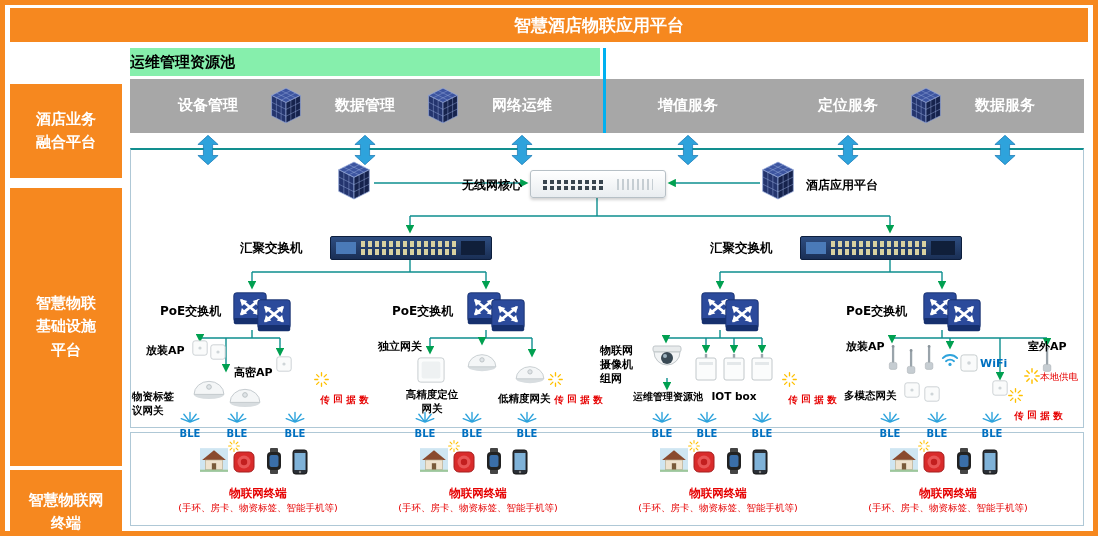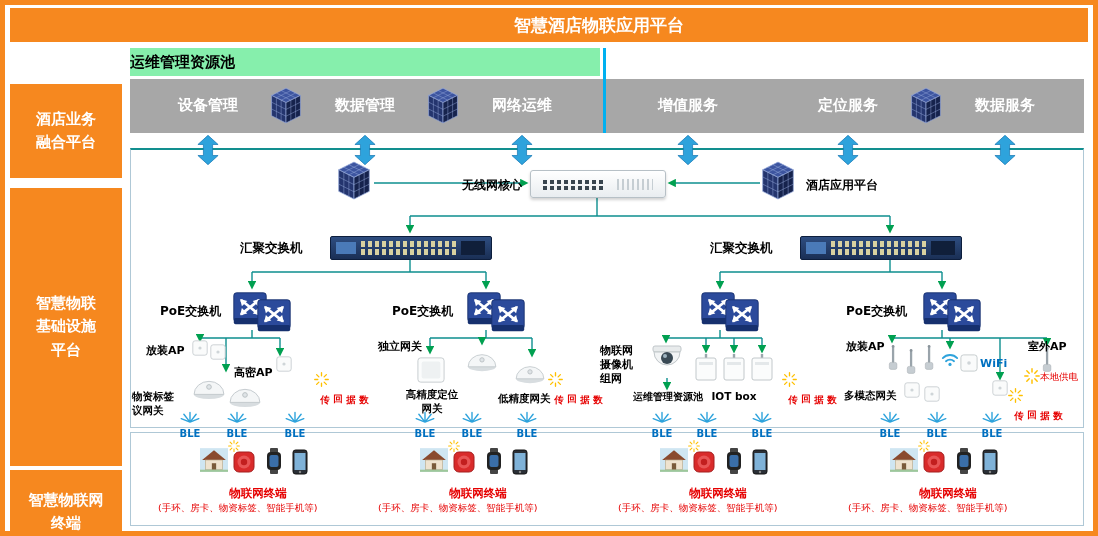--- a/index.html
+++ b/index.html
@@ -45,21 +45,21 @@
     linear-gradient(#ffffff,#e9edf0);}
   .wires{position:absolute;left:0;top:0;z-index:4;pointer-events:none;}
   .ble{position:absolute;width:30px;text-align:center;z-index:6;}
   .ble .t{color:#0070C0;font-weight:bold;font-size:10px;margin-top:1px;}
   .bh{position:absolute;z-index:6;}
   .bh .t{position:absolute;left:4px;top:15px;writing-mode:vertical-rl;color:#E60000;font-weight:bold;
          font-size:9.5px;letter-spacing:1px;}
   .tgroup{position:absolute;top:444px;width:200px;height:76px;z-index:6;}
   .tg-title{position:absolute;left:0;top:42px;width:100%;text-align:center;color:#E60000;
             font-weight:bold;font-size:11.5px;}
-  .tg-sub{position:absolute;left:0;top:58px;width:100%;color:#E60000;font-size:9.5px;}
+  .tg-sub{position:absolute;left:0;top:58px;width:100%;text-align:center;color:#E60000;font-size:9.5px;}
   .wifi-t{position:absolute;color:#0070C0;font-weight:bold;font-size:11px;z-index:6;}
   .red-t{position:absolute;color:#E60000;font-weight:normal;font-size:9.5px;z-index:6;}
 </style>
 </head>
 <body>
 
 <svg width="0" height="0" style="position:absolute" aria-hidden="true">
   <defs>
     <symbol id="cube" viewBox="0 0 40 44">
       <polygon points="20,1 37,9.5 20,18 3,9.5" fill="#3d55a0" stroke="#93a7d9" stroke-width="0.8"></polygon>

